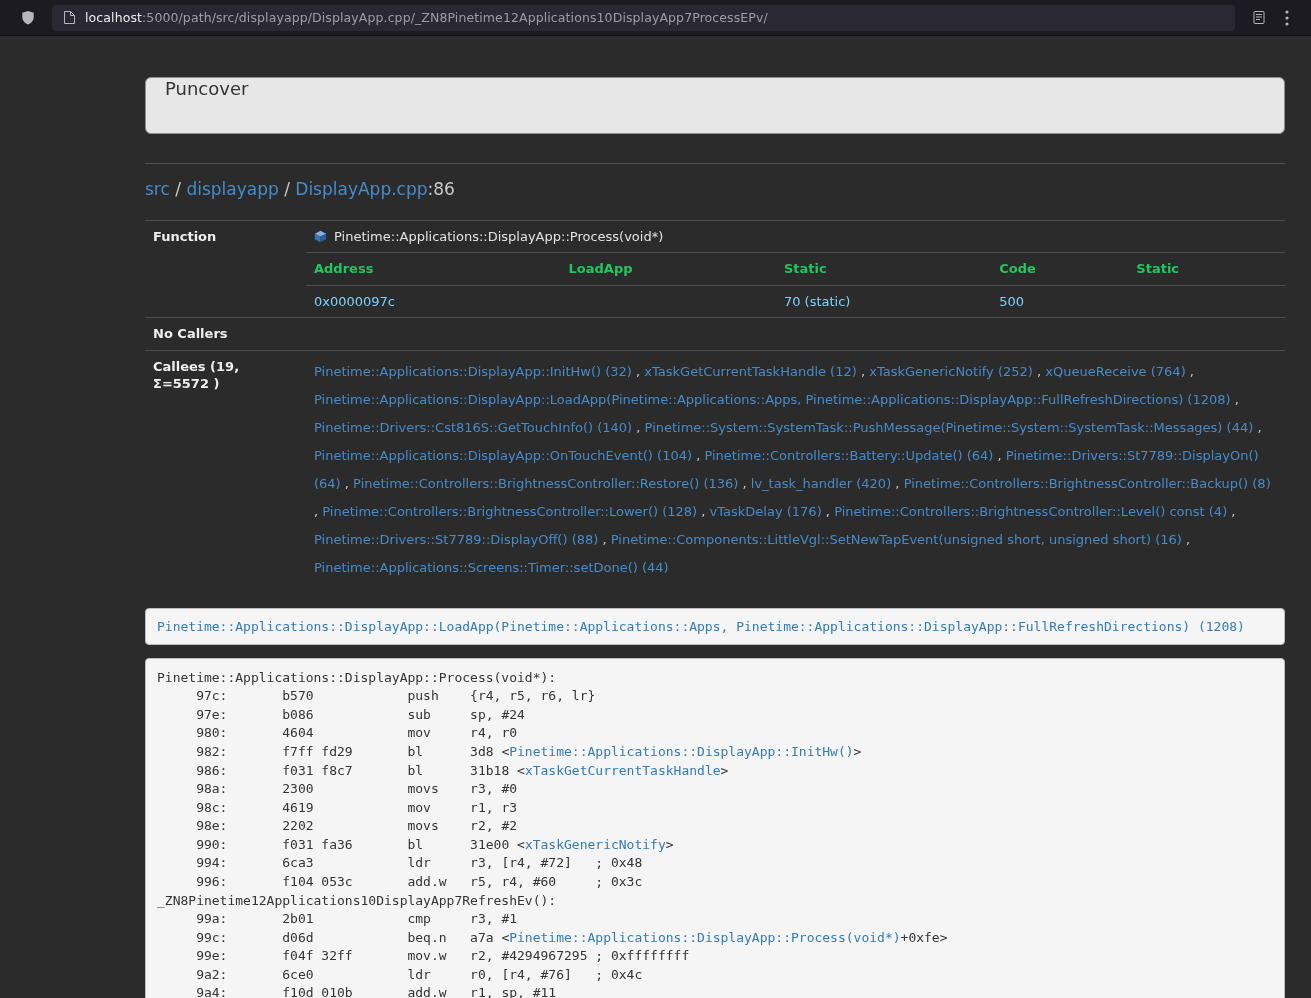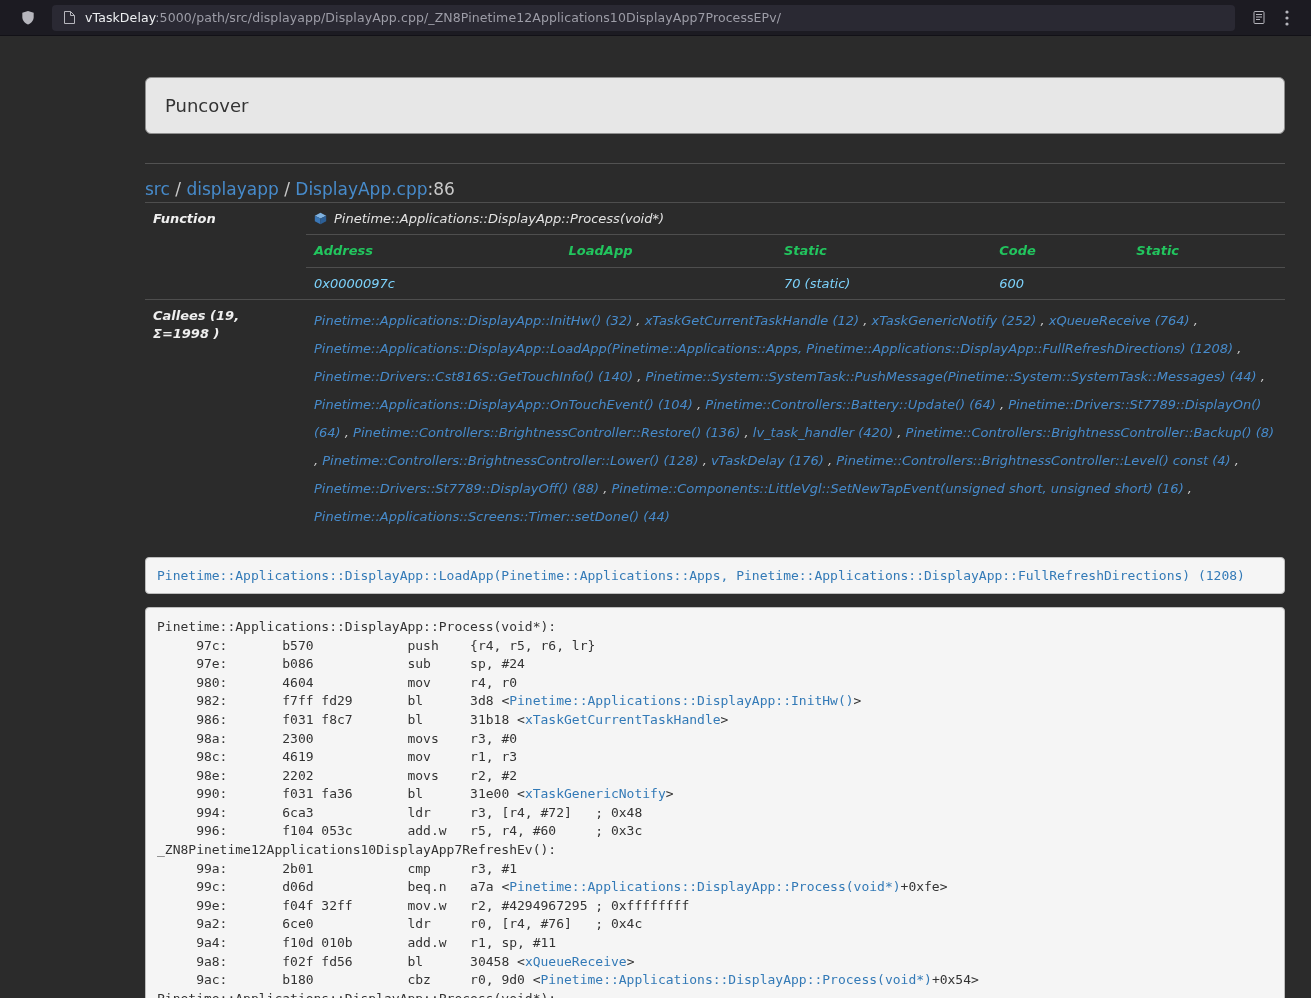--- a/index.html
+++ b/index.html
@@ -22,29 +22,29 @@
     background:#2a2933; border-radius:4px;
     display:flex; align-items:center; gap:9px; padding:0 10px;
   }
   .url-text { font-size:12.5px; color:#9d9da7; white-space:nowrap; overflow:hidden; letter-spacing:.1px; }
   .url-host { color:#eef0f2; }
   
   .page { height:963px; overflow:hidden; background:#2b2b2b; }
   .container { width:1140px; margin-left:145px; padding-top:41px; }
   .jumbotron {
     height:55px; background:#e7e7e7; border:1px solid #8f8f8f; border-radius:6px;
-    display:flex; align-items:center; padding:0 19px;
+    display:flex; align-items:flex-start; padding:0 19px;
   }
   .app-title { font-size:18px; color:#333; }
   .divider { border:0; border-top:1px solid #525252; margin:29px 0 0 0; }
   .breadcrumb { margin-top:16px; font-size:17px; line-height:18px; }
   .dlink { color:#478bcb; text-decoration:none; }
   .crumb-sep, .crumb-line, .callee-sep { color:#c9c9c9; }
   
-  table.main { width:100%; border-collapse:collapse; margin-top:4px; font-size:13px;font-style:italic; }
+  table.main { width:100%; border-collapse:collapse; margin-top:22px; font-size:13px; }
   table.main > tbody > tr > th,
   table.main > tbody > tr > td { border-top:1px solid #4e4e4e; vertical-align:top; text-align:left; }
   th.row-label { width:145px; padding:7px 8px; color:#efefef; font-weight:bold; line-height:1.35; }
   td.main-cell { padding:0; color:#e3e3e3; }
   td.plain-cell { padding:7px 8px; color:#e3e3e3; }
   .func-line { display:flex; align-items:center; gap:7px; padding:7px 8px; line-height:17px; color:#e3e3e3; }
   table.stats { width:100%; border-collapse:collapse; font-size:13px; }
   table.stats th, table.stats td { border-top:1px solid #4e4e4e; padding:7px 8px; text-align:left; line-height:1.35; }
   table.stats th { color:#22c55e; font-weight:bold; }
   table.stats td { color:#7dd3fc; }
@@ -72,21 +72,21 @@
         <path d="M8 1l6.5 2.2v4.6c0 3.8-2.7 7-6.5 8.6C4.2 14.8 1.5 11.6 1.5 7.8V3.2L8 1z" fill="#b6b6bd"></path>
       </svg>
   </div>
   <div class="urlbar">
     <span class="chrome-btn" style="width:14px">
       <svg width="11" height="13" viewBox="0 0 11 13">
           <path d="M0.5 0.5h6l4 4v8h-10z" fill="none" stroke="#b6b6bd"></path>
           <path d="M6.5 0.5v4h4" fill="none" stroke="#b6b6bd"></path>
         </svg>
     </span>
-    <span class="url-text"><span class="url-host">vTaskDelay</span><span>:5000/path/src/displayapp/DisplayApp.cpp/_ZN8Pinetime12Applications10DisplayApp7ProcessEPv/</span></span>
+    <span class="url-text"><span class="url-host">localhost</span><span>:5000/path/src/displayapp/DisplayApp.cpp/_ZN8Pinetime12Applications10DisplayApp7ProcessEPv/</span></span>
   </div>
   <div class="chrome-btn">
     <svg width="14" height="15" viewBox="0 0 14 15">
         <rect x="2" y="1.5" width="10" height="12" rx="1" fill="none" stroke="#b6b6bd"></rect>
         <line x1="4" y1="4.5" x2="10" y2="4.5" stroke="#b6b6bd"></line>
         <line x1="4" y1="7" x2="10" y2="7" stroke="#b6b6bd"></line>
         <line x1="4" y1="9.5" x2="8" y2="9.5" stroke="#b6b6bd"></line>
       </svg>
   </div>
   <div class="chrome-btn">
@@ -139,29 +139,33 @@
                   <th>Static</th>
                   <th>Code</th>
                   <th>Static</th>
                 </tr>
               </thead>
               <tbody>
                 <tr>
                   <td>0x0000097c</td>
                   <td></td>
                   <td>70 (static)</td>
-                  <td>600</td>
+                  <td>500</td>
                   <td></td>
                 </tr>
               </tbody>
             </table>
           </td>
         </tr>
         <tr>
-          <th class="row-label">Callees (19, Σ=1998 )</th>
+          <th class="row-label">No Callers</th>
+          <td class="plain-cell"></td>
+        </tr>
+        <tr>
+          <th class="row-label">Callees (19, Σ=5572 )</th>
           <td class="plain-cell callees-cell"><a href="#" class="dlink">Pinetime::Applications::DisplayApp::InitHw() (32)</a><span class="callee-sep"> , </span><a href="#" class="dlink">xTaskGetCurrentTaskHandle (12)</a><span class="callee-sep"> , </span><a href="#" class="dlink">xTaskGenericNotify (252)</a><span class="callee-sep"> , </span><a href="#" class="dlink">xQueueReceive (764)</a><span class="callee-sep"> , </span><a href="#" class="dlink">Pinetime::Applications::DisplayApp::LoadApp(Pinetime::Applications::Apps, Pinetime::Applications::DisplayApp::FullRefreshDirections) (1208)</a><span class="callee-sep"> , </span><a href="#" class="dlink">Pinetime::Drivers::Cst816S::GetTouchInfo() (140)</a><span class="callee-sep"> , </span><a href="#" class="dlink">Pinetime::System::SystemTask::PushMessage(Pinetime::System::SystemTask::Messages) (44)</a><span class="callee-sep"> , </span><a href="#" class="dlink">Pinetime::Applications::DisplayApp::OnTouchEvent() (104)</a><span class="callee-sep"> , </span><a href="#" class="dlink">Pinetime::Controllers::Battery::Update() (64)</a><span class="callee-sep"> , </span><a href="#" class="dlink">Pinetime::Drivers::St7789::DisplayOn() (64)</a><span class="callee-sep"> , </span><a href="#" class="dlink">Pinetime::Controllers::BrightnessController::Restore() (136)</a><span class="callee-sep"> , </span><a href="#" class="dlink">lv_task_handler (420)</a><span class="callee-sep"> , </span><a href="#" class="dlink">Pinetime::Controllers::BrightnessController::Backup() (8)</a><span class="callee-sep"> , </span><a href="#" class="dlink">Pinetime::Controllers::BrightnessController::Lower() (128)</a><span class="callee-sep"> , </span><a href="#" class="dlink">vTaskDelay (176)</a><span class="callee-sep"> , </span><a href="#" class="dlink">Pinetime::Controllers::BrightnessController::Level() const (4)</a><span class="callee-sep"> , </span><a href="#" class="dlink">Pinetime::Drivers::St7789::DisplayOff() (88)</a><span class="callee-sep"> , </span><a href="#" class="dlink">Pinetime::Components::LittleVgl::SetNewTapEvent(unsigned short, unsigned short) (16)</a><span class="callee-sep"> , </span><a href="#" class="dlink">Pinetime::Applications::Screens::Timer::setDone() (44)</a></td>
         </tr>
       </tbody>
     </table>
 
     <pre class="pre pre-loadapp"><a href="#" class="clink">Pinetime::Applications::DisplayApp::LoadApp(Pinetime::Applications::Apps, Pinetime::Applications::DisplayApp::FullRefreshDirections) (1208)</a></pre>
 
     <pre class="pre pre-asm">Pinetime::Applications::DisplayApp::Process(void*):
      97c:	b570      	push	{r4, r5, r6, lr}
      97e:	b086      	sub	sp, #24

